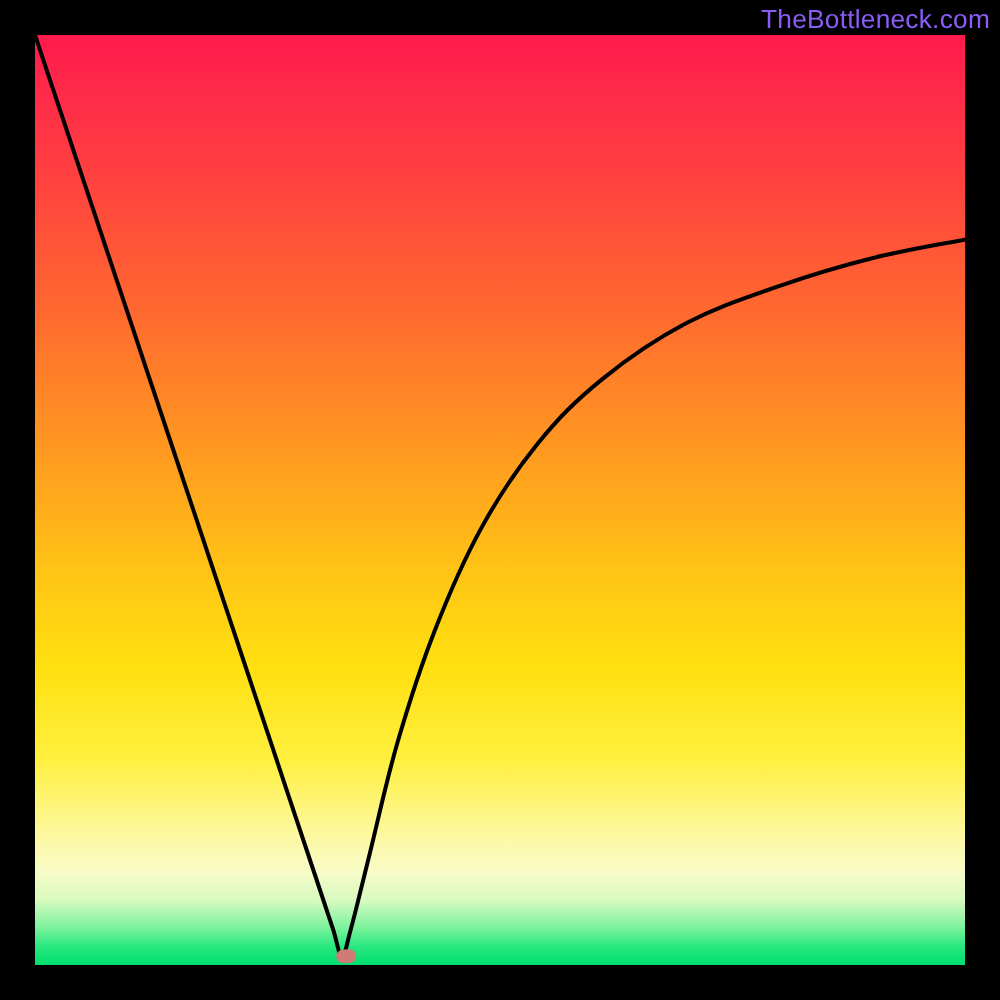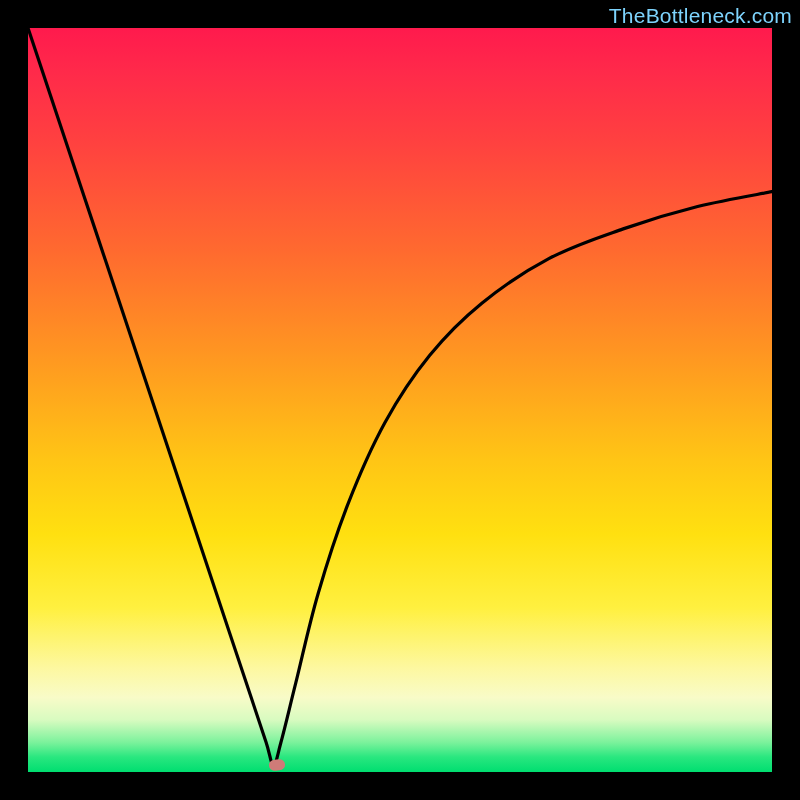--- a/index.html
+++ b/index.html
@@ -44,21 +44,21 @@
       #d8fbc0 93%,
       #7cf29c 96%,
       #29e77f 98%,
       #00de70 100%
     );
   }
   .watermark {
     position: absolute;
     top: 4px;
     right: 8px;
-    color: #7dd3fc;
+    color: #8b5cf6;
     font-size: 21px;
     font-weight: 500;
     letter-spacing: 0.2px;
     user-select: none;
   }
   svg.curve {
     position: absolute;
     inset: 0;
     width: 744px;
     height: 744px;

